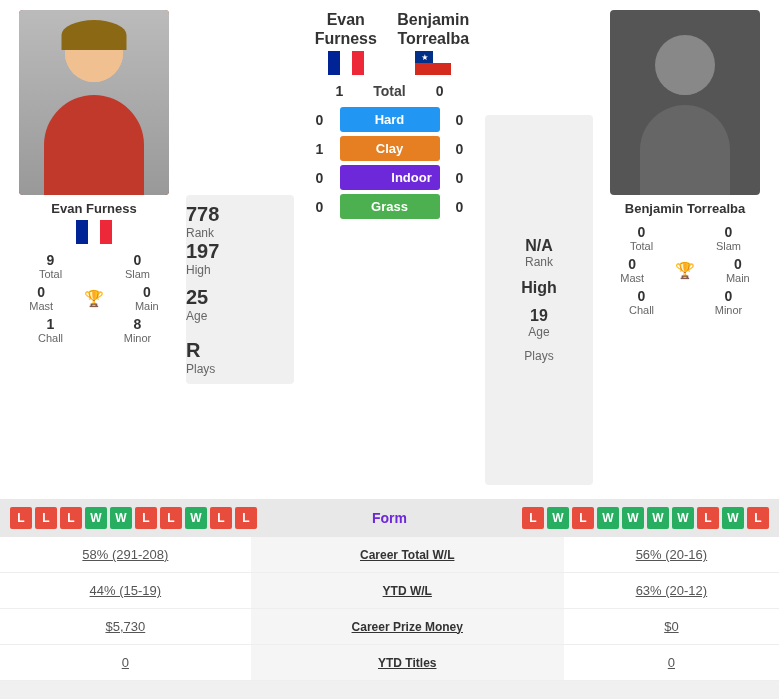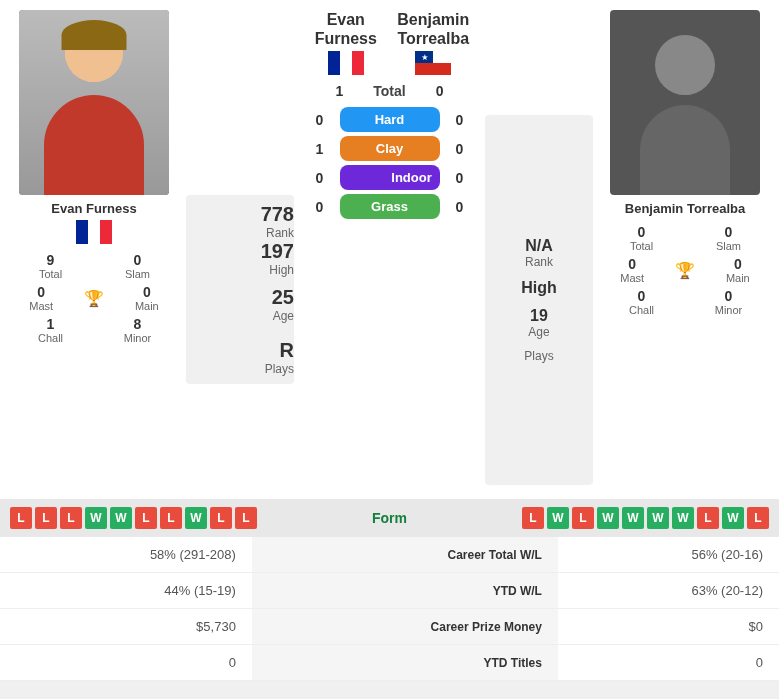--- a/index.html
+++ b/index.html
@@ -101,21 +101,21 @@
       font-weight: bold;
       font-size: 14px;
     }
     .surface-btn {
       width: 100px;
       padding: 5px 0;
       text-align: center;
       color: #fff;
       font-weight: bold;
       font-size: 13px;
-      border-radius: 8px;
+      border-radius: 3px;
       cursor: pointer;
     }
     .btn-hard { background: #2196F3; }
     .btn-clay { background: #E67E22; }
     .btn-indoor { background: #6d28d9; padding-left: 44px; }
     .btn-grass { background: #4CAF50; }
     .total-row {
       display: flex;
       align-items: center;
       gap: 10px;
@@ -183,33 +183,34 @@
       font-weight: bold;
       font-size: 12px;
       color: #fff;
       border-radius: 2px;
     }
     .badge-l { background: #e74c3c; }
     .badge-w { background: #27ae60; }
     .form-label {
       font-weight: bold;
       font-size: 14px;
-      color: #15803d;
+      color: #6d28d9;
     }
     
     .stats-table {
       width: 100%;
       border-collapse: collapse;
     }
     .stats-table tr {
       border-bottom: 1px solid #eee;
     }
     .stats-table td {
-      padding: 10px 16px;
-      text-align: right;
+      padding: 10px 8px;
+      text-align: center;
+      text-decoration: underline;
     }
     .stats-table td.center-col {
       font-weight: bold;
       background: #f5f5f5;
       color: #333;
       font-size: 12px;
     }
     .stats-table td.left-col {
       color: #555;
       font-size: 13px;
@@ -247,21 +248,21 @@
       flex-direction: column;
       align-items: center;
       gap: 4px;
     }
 
     .rank-panel {
       background: #f0f0f0;
       border-radius: 4px;
       width: 108px;
       padding: 8px 0;
-      text-align: right;
+      text-align: left;
       flex-shrink: 0;
     }
 
     .rank-value {
       font-weight: bold;
       font-size: 20px;
     }
     .rank-label {
       font-size: 12px;
       color: #666;

